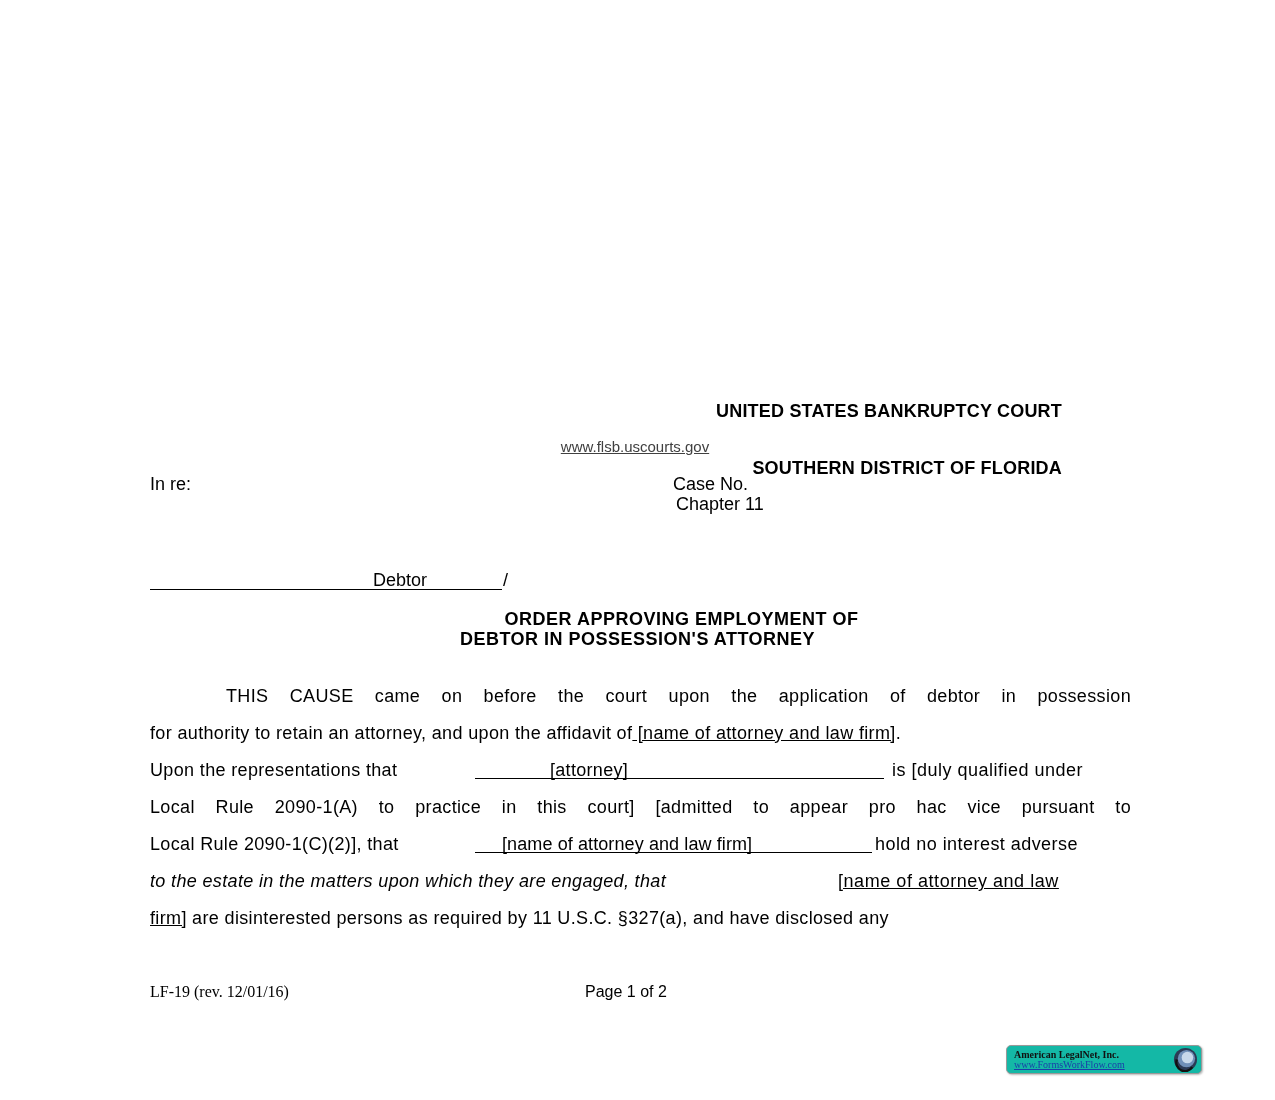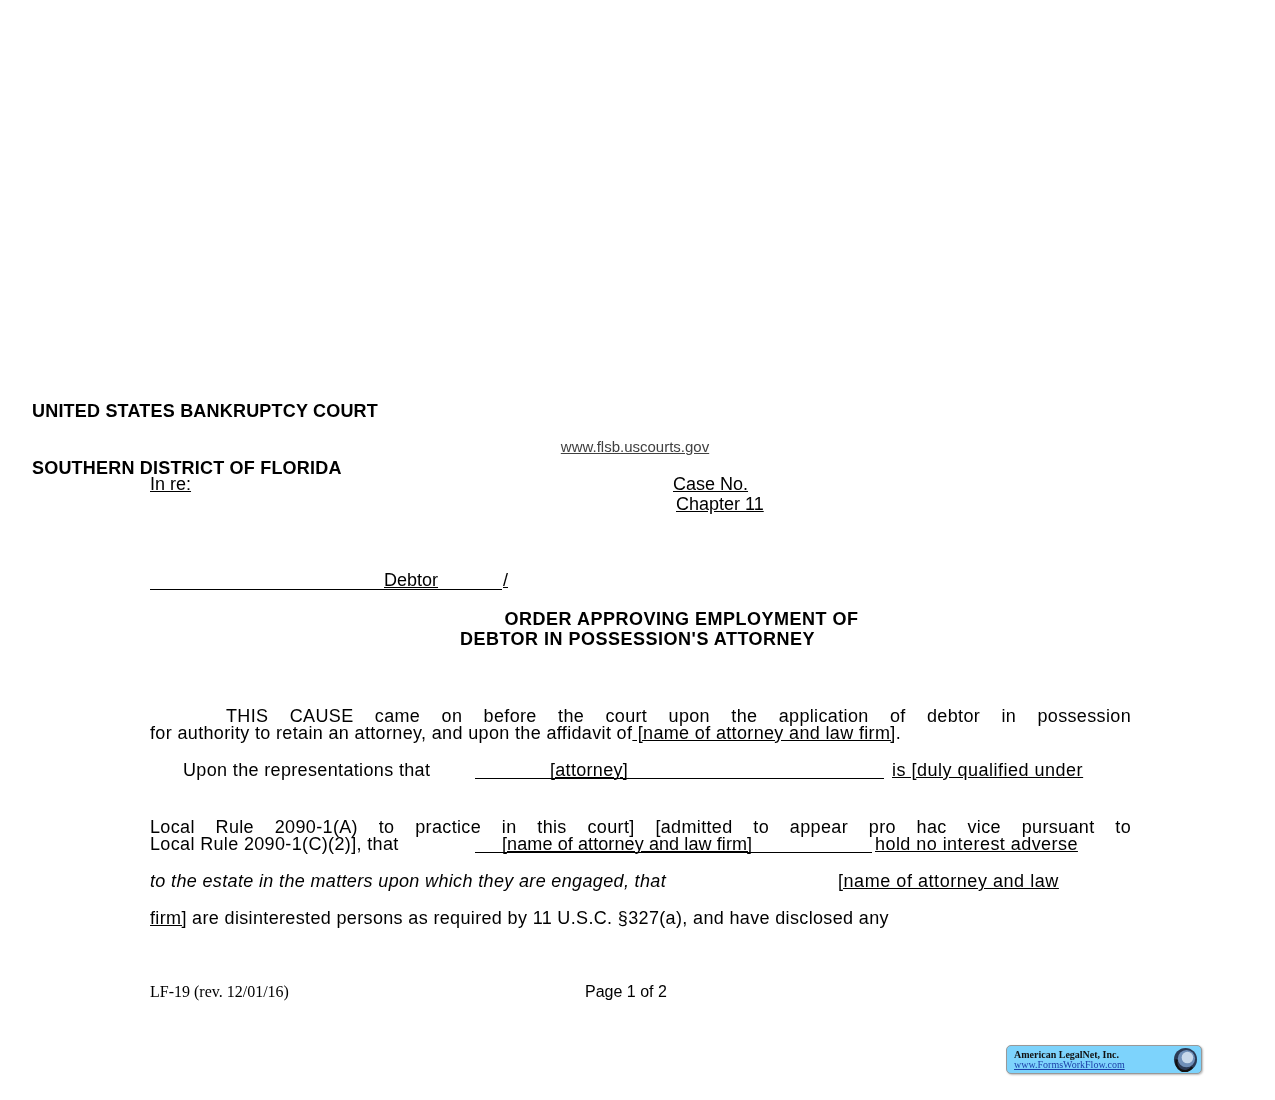--- a/index.html
+++ b/index.html
@@ -8,30 +8,29 @@
       background: #ffffff;
     }
     body {
       width: 1275px;
       height: 1100px;
       position: relative;
       overflow: hidden;
       font-family: "Liberation Sans", sans-serif;
       color: #000;
     }
-    .abs { position: absolute; white-space: nowrap; text-decoration: underline; }
+    .abs { position: absolute; white-space: nowrap; }
     .court-head {
       position: absolute;
       left: 0; width: 1062px;
-      text-align: left;
+      text-align: right;
       font-weight: bold;
       font-size: 18px;
       line-height: 20px;
       letter-spacing: 0.2px;
-      padding-left: 32px;
     }
     .court-url {
       position: absolute;
       left: 0; width: 1270px;
       text-align: center;
       font-size: 15px;
       color: #404040;
       text-decoration: underline;
     }
     .t18 { font-size: 18px; line-height: 20px; }
@@ -46,41 +45,41 @@
     }
     .para-line {
       position: absolute;
       left: 150px;
       width: 981px;
       font-size: 18px;
       line-height: 22px;
       white-space: nowrap;
       letter-spacing: 0.35px;
     }
-    .justify { text-align: justify; text-align-last: justify; margin-top: 20px; }
+    .justify { text-align: justify; text-align-last: justify; }
     .u { text-decoration: underline; }
     .footer-left {
       position: absolute;
       left: 150px; top: 983px;
       font-family: "Liberation Serif", serif;
       font-size: 16px;
     }
     .footer-center {
       position: absolute;
       left: 585px; top: 983px;
       font-size: 16px;
     }
     .badge {
       position: absolute;
       left: 1006px; top: 1045px;
       width: 194px; height: 27px;
       border: 1px solid #999;
       border-radius: 5px;
       box-shadow: 1px 1px 2px #bbb;
-      background: #7dd3fc;
+      background: #14b8a6;
     }
     .badge-name {
       position: absolute;
       left: 7px; top: 3px;
       font-family: "Liberation Serif", serif;
       font-weight: bold;
       font-size: 10px;
       color: #111;
     }
     .badge-url {
@@ -102,35 +101,35 @@
 
 <div class="court-head" style="top:401px;">UNITED STATES BANKRUPTCY COURT</div>
 <div class="court-head" style="top:428px;margin-top:30px;">SOUTHERN DISTRICT OF FLORIDA</div>
 <div class="court-url" style="top:438px;">www.flsb.uscourts.gov</div>
 
 <div class="abs t18" style="left:150px; top:474px;">In re:</div>
 <div class="abs t18" style="left:673px; top:474px;">Case No.</div>
 <div class="abs t18" style="left:676px; top:494px;">Chapter 11</div>
 
 <div class="abs" style="left:150px; top:570px; width:352px; height:19px; border-bottom:1.5px solid #000;"></div>
-<div class="abs t18" style="left:373px; top:570px;margin-left:11px;">Debtor</div>
+<div class="abs t18" style="left:373px; top:570px;">Debtor</div>
 <div class="abs t18" style="left:503px; top:570px;">/</div>
 
 <div class="title" style="top:609px;margin-left:44px;">ORDER APPROVING EMPLOYMENT OF</div>
 <div class="title" style="top:629px;">DEBTOR IN POSSESSION'S ATTORNEY</div>
 
 <div class="para-line" style="top:685px; left:226px; width:905px;">
   <span class="justify" style="display:block;">THIS CAUSE came on before the court upon the application of debtor in possession</span>
 </div>
 
 <div class="para-line" style="top:722px;">
   <span>for authority to retain an attorney, and upon the affidavit of</span><span class="u"> [name of attorney and law firm]</span><span>.</span>
 </div>
 
-<div class="para-line" style="top:759px;margin-left:33px;">
+<div class="para-line" style="top:759px;">
   <span>Upon the representations that</span>
 </div>
 <div class="abs" style="left:475px; top:759px; width:409px; height:19px; border-bottom:1.5px solid #000;"></div>
 <div class="abs t18" style="left:550px; top:760px; letter-spacing:0.3px;">[attorney]</div>
 <div class="abs t18" style="left:892px; top:760px; letter-spacing:0.5px;">is [duly qualified under</div>
 
 <div class="para-line justify" style="top:796px;">Local Rule 2090-1(A) to practice in this court] [admitted to appear pro hac vice pursuant to</div>
 
 <div class="para-line" style="top:833px;">
   <span>Local Rule 2090-1(C)(2)], that</span>

